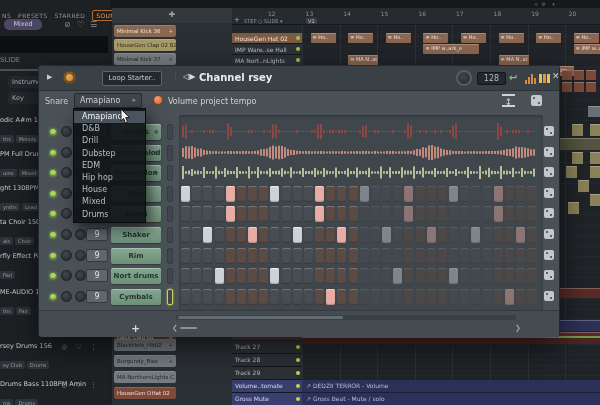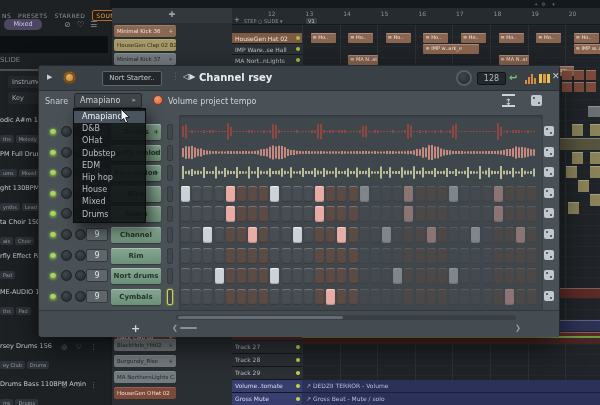--- a/index.html
+++ b/index.html
@@ -232,21 +232,21 @@
     </div>
   <div id="pl-autos">
       <div class="abs auto-row" style="top: 380px;">↗ DEDZII TERROR - Volume</div>
       <div class="abs auto-row" style="top: 393px;">↗ Gross Beat - Mute / solo</div>
     </div>
 
   <div id="dlg" class="abs">
     <div id="dlg-title" class="abs">
       <div class="abs" style="left:8px;top:7px;color:#c8cdd1;font-size:7px;">▶</div>
       <div class="abs" style="left:24px;top:5px;width:13px;height:13px;border-radius:50%;background:radial-gradient(circle at 40% 35%,#e8b05a,#b5762c);border:1px solid #6e4618;box-shadow:inset 0 0 0 2px rgba(40,25,5,.55);"></div>
-      <div id="loop-btn" class="abs">Nort Starter..</div>
+      <div id="loop-btn" class="abs">Loop Starter..</div>
       <div id="dlg-sep" class="abs">⋮</div>
       <div id="rack-ic" class="abs">◁▶</div>
       <div id="dlg-name" class="abs">Channel rsey</div>
       <div id="tb-knob" class="abs"></div>
       <div id="tempo-box" class="abs">128</div>
       <div class="abs tb-ic" style="left:470px;color:#7fc577;font-weight:bold;">↩</div>
       <div class="abs bars" style="left:486px;top:8px;">
           <i style="height:4px;"></i>
           <i style="height:7px;"></i>
           <i style="height:10px;"></i>
@@ -385,21 +385,21 @@
           <div class="cell c-off1 dimcell" style="left: 465.93px; top: 1px;"></div>
           <div class="cell c-off1 dimcell" style="left: 477.1px; top: 1px;"></div>
           <div class="cell c-off1 dimcell" style="left: 488.27px; top: 1px;"></div>
           <div class="abs dice" style="left: 505px; top: 3px; width: 10px; height: 10px;"></div>
         </div>
         <div class="abs" style="left: 0px; top: 160px; width: 522px; height: 18px;">
           <div class="abs led" style="left: 11px; top: 6px;"></div>
           <div class="abs knob" style="left: 22px; top: 3px;"></div>
           <div class="abs knob" style="left: 36px; top: 3px;"></div>
           <div class="abs valbox" style="left: 47px; top: 2px;">9</div>
-          <div class="abs chbtn" style="left: 72px; top: 1px;">Channel</div>
+          <div class="abs chbtn" style="left: 72px; top: 1px;">Shaker</div>
           <div class="abs brk" style="left: 128px; top: 1px;"></div>
           <div class="cell c-off0" style="left: 142px; top: 1px;"></div>
           <div class="cell c-off0" style="left: 153.17px; top: 1px;"></div>
           <div class="cell c-on0" style="left: 164.34px; top: 1px;"></div>
           <div class="cell c-off0" style="left: 175.51px; top: 1px;"></div>
           <div class="cell c-off1" style="left: 186.68px; top: 1px;"></div>
           <div class="cell c-off1" style="left: 197.85px; top: 1px;"></div>
           <div class="cell c-on1" style="left: 209.02px; top: 1px;"></div>
           <div class="cell c-off1" style="left: 220.19px; top: 1px;"></div>
           <div class="cell c-off0" style="left: 231.36px; top: 1px;"></div>
@@ -560,21 +560,21 @@
       <div class="abs" style="left:92px;top:11px;color:#d3d8db;font-size:11px;font-weight:bold;">+</div>
       <div class="abs" style="left:133px;top:13px;color:#9aa1a6;font-size:7px;">❮</div>
       <div class="abs" style="left:141px;top:16px;width:17px;height:2px;background:#8a9196;border-radius:1px;"></div>
       <div class="abs" style="left:476px;top:13px;color:#9aa1a6;font-size:7px;">❯</div>
     </div>
   </div>
 
   <div id="menu" class="abs">
       <div class="mi sel">Amapiano</div>
       <div class="mi">D&amp;B</div>
-      <div class="mi">OHat</div>
+      <div class="mi">Drill</div>
       <div class="mi">Dubstep</div>
       <div class="mi">EDM</div>
       <div class="mi">Hip hop</div>
       <div class="mi">House</div>
       <div class="mi">Mixed</div>
       <div class="mi">Drums</div>
     </div>
   <svg id="cursor" class="abs" width="12" height="16" viewBox="0 0 12 16">
     <polygon points="1,0 1,12 3.6,9.4 5.5,14 7.6,13 5.7,8.6 9.5,8.6" fill="#f2f4f6" stroke="#1a1d20" stroke-width="1"></polygon>
   </svg>

